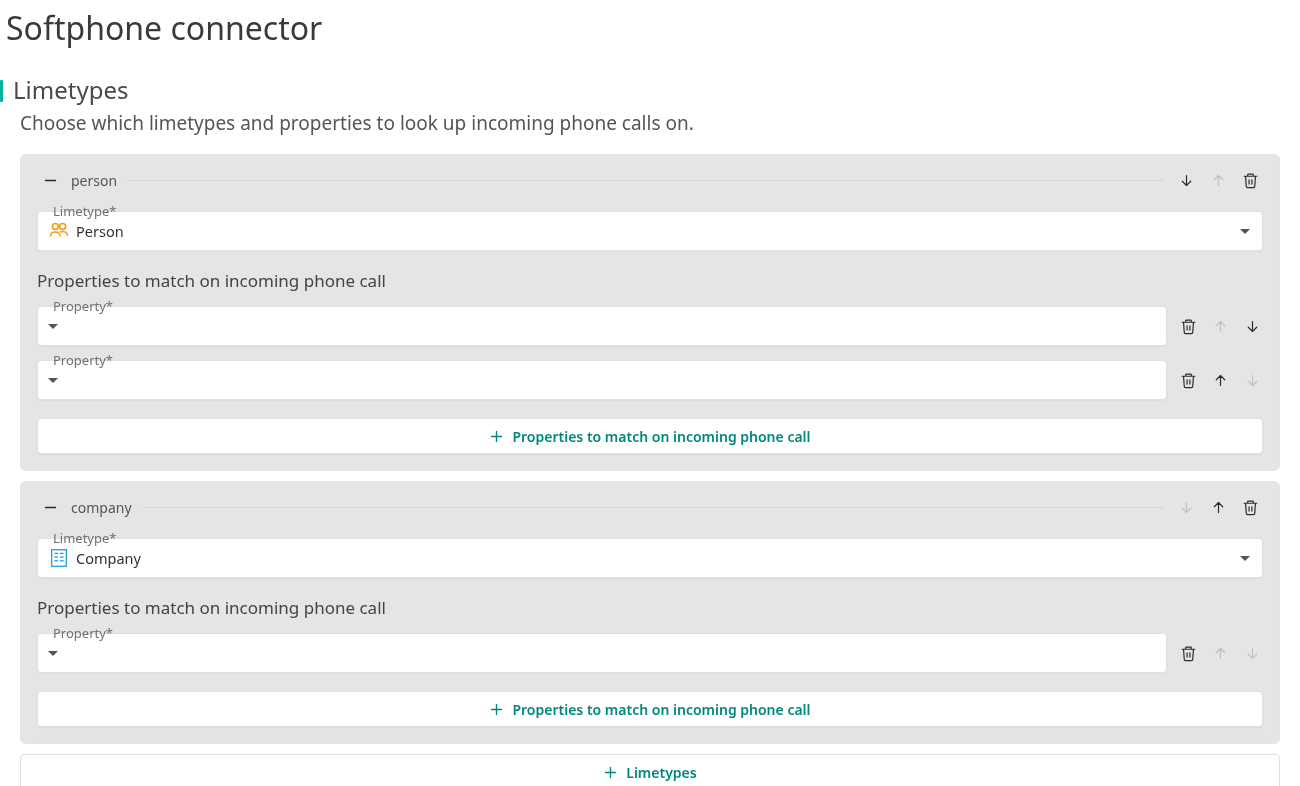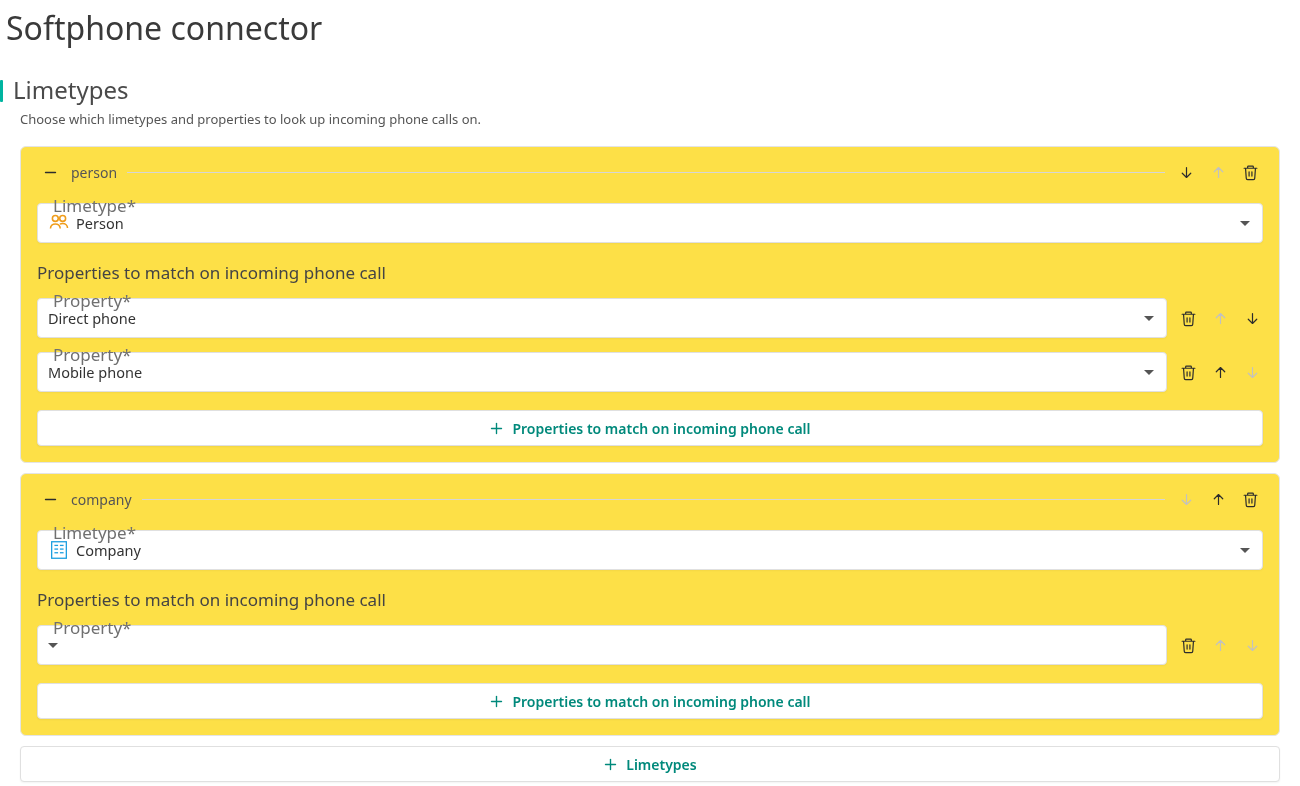--- a/index.html
+++ b/index.html
@@ -32,27 +32,27 @@
     position: relative;
     top: 3px;
   }
   .section-heading h2 {
     font-size: 24px;
     font-weight: 400;
     margin: 0;
     color: #4a4a4a;
   }
   .section-sub {
-    font-size: 13px;
+    font-size: 19px;
     color: #555;
     margin: 4px 4px 18px 20px;
   }
 
   .group {
-    background: #fde047;
+    background: #e5e5e5;
     border: 1px solid #e4e4e4;
     border-radius: 6px;
     margin: 0 20px 10px 20px;
     padding: 8px 16px 16px 16px;
   }
   .group-header {
     display: flex;
     align-items: center;
     gap: 10px;
     padding: 6px 2px;
@@ -79,21 +79,21 @@
   .icon-btn svg { width: 17px; height: 17px; }
 
   .field-wrap {
     position: relative;
     margin-top: 14px;
   }
   .float-label {
     position: absolute;
     top: -9px;
     left: 14px;
-    font-size: 17px;
+    font-size: 13px;
     color: #707070;
     background: transparent;
     padding: 0 2px;
     z-index: 2;
   }
   .select {
     background: #fff;
     border: 1px solid #e0e0e0;
     border-radius: 4px;
     height: 40px;
@@ -213,21 +213,20 @@
           </span>
       <span class="value">Person</span>
       <span class="caret"></span>
     </div>
       </div>
       <div class="sub-heading">Properties to match on incoming phone call</div>
       <div class="prop-row">
       <div class="field-wrap">
         <span class="float-label">Property*</span>
         <div class="select">
-          <span class="value">Direct phone</span>
           <span class="caret"></span>
         </div>
       </div>
       <span class="icon-btn">
           <svg viewBox="0 0 24 24">
             <use href="#trash-icon"></use>
           </svg>
         </span>
       <span class="icon-btn disabled">
           <svg viewBox="0 0 24 24">
@@ -237,21 +236,20 @@
       <span class="icon-btn ">
           <svg viewBox="0 0 24 24">
             <use href="#arrow-down"></use>
           </svg>
         </span>
     </div>
       <div class="prop-row">
       <div class="field-wrap">
         <span class="float-label">Property*</span>
         <div class="select">
-          <span class="value">Mobile phone</span>
           <span class="caret"></span>
         </div>
       </div>
       <span class="icon-btn">
           <svg viewBox="0 0 24 24">
             <use href="#trash-icon"></use>
           </svg>
         </span>
       <span class="icon-btn ">
           <svg viewBox="0 0 24 24">

